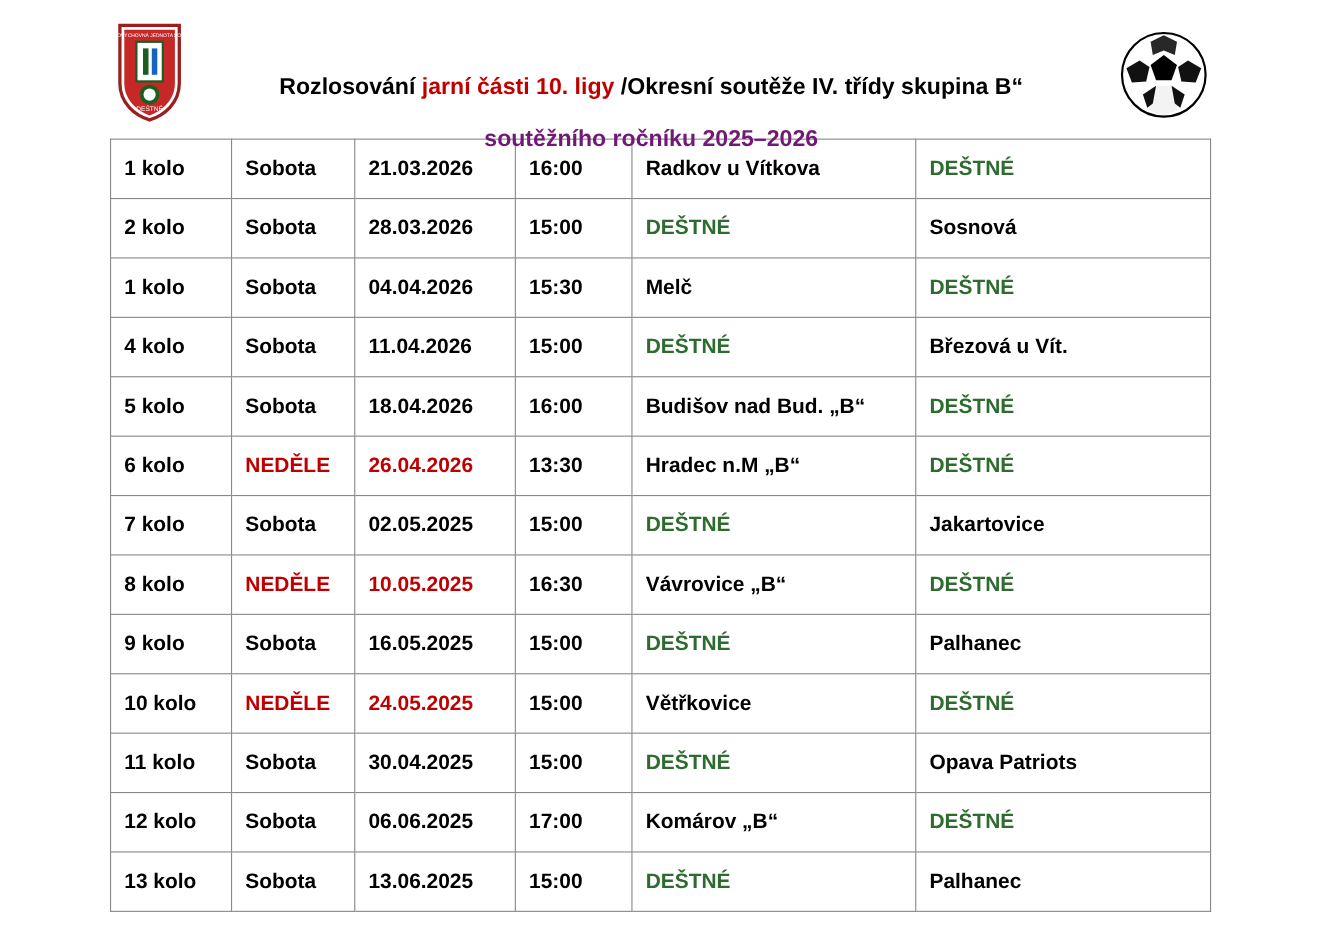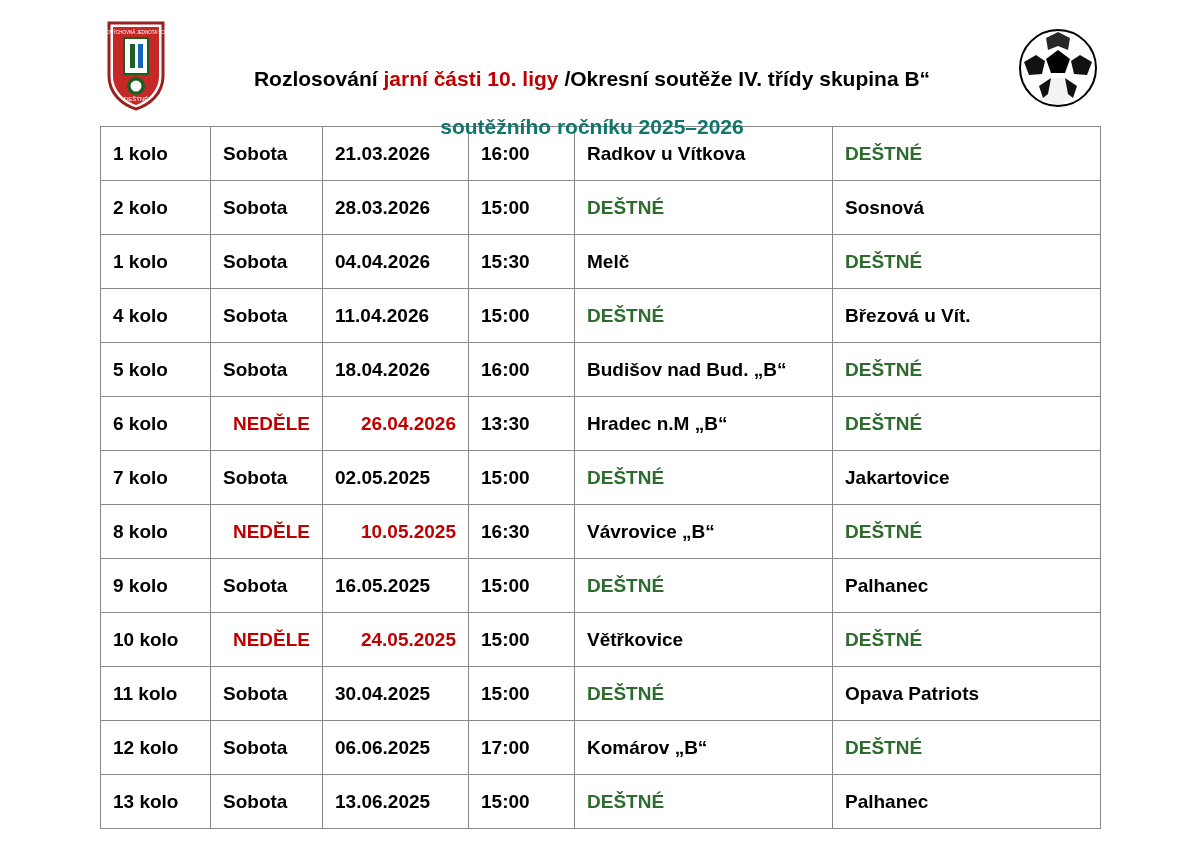--- a/index.html
+++ b/index.html
@@ -55,21 +55,21 @@
     white-space: nowrap;
     margin-top: 34px;
   }
   .title-line1 .accent-red {
     color: #c00000;
   }
   .title-line2 {
     margin-top: 22px;
     font-size: 21px;
     font-weight: bold;
-    color: #0f766e;
+    color: #701a75;
     line-height: 26px;
   }
 
   
   .table-wrap {
     margin: 4px 100px 0 100px;
   }
   table.schedule {
     border-collapse: collapse;
     width: 1000px;
@@ -85,21 +85,21 @@
     white-space: nowrap;
     overflow: hidden;
   }
   col.c-round  { width: 110px; }
   col.c-day    { width: 112px; }
   col.c-date   { width: 146px; }
   col.c-time   { width: 106px; }
   col.c-home   { width: 258px; }
   col.c-away   { width: 268px; }
 
-  .cell-red   { color: #c00000; text-align: right; }
+  .cell-red   { color: #c00000; }
   .cell-green { color: #2e6b2e; }
   .cell-black { color: #000000; }
 </style>
 </head>
 <body>
 
 <div class="page">
 
   <div class="header">
 

